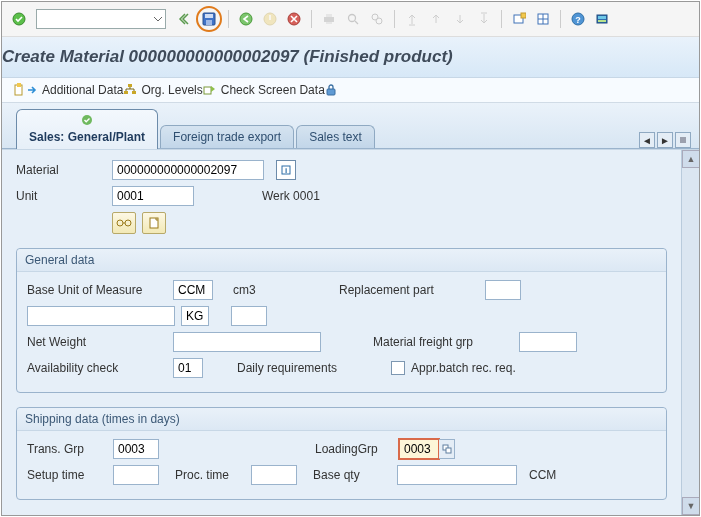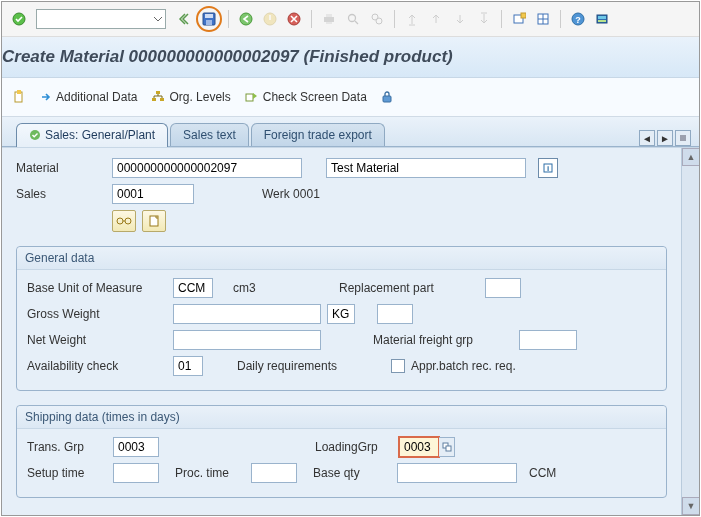--- a/index.html
+++ b/index.html
@@ -68,22 +68,21 @@
   .title-text {
     font-size: 17px;
     font-weight: bold;
     font-style: italic;
     color: #3f4b5a;
   }
   
   .subtoolbar {
     display: flex;
     align-items: center;
-    gap: 14px;
-    padding: 12px 10px;
+    padding: 5px 10px;
     border-bottom: 1px solid #d0dbe6;
     background: #f7fbff;
   }
   .sub-link {
     display: inline-flex;
     align-items: center;
     gap: 4px;
     color: #2b5da9;
     cursor: pointer;
   }
@@ -110,21 +109,22 @@
     display: flex;
     align-items: center;
     gap: 4px;
   }
   .tab.active {
     background: linear-gradient(#f3f8fd,#e6eff8);
     border-color: #6c8baa;
     color: #1e3a5c;
     padding-bottom: 5px;
     margin-bottom: -1px;
-    font-weight: normal;
+    font-weight: bold;
+    flex-direction: column;
   }
   .tab-nav {
     margin-left: auto;
     display: flex;
     gap: 2px;
   }
   .tab-nav .mini {
     width: 16px; height: 16px;
     border: 1px solid #8fa9c2;
     background: #e4edf6;
@@ -406,49 +406,48 @@
   </div>
 
   <div class="tab-row">
     <div class="tab active">
       <svg width="12" height="12">
           <circle cx="6" cy="6" r="5" fill="#6fb95f"></circle>
           <path d="M3.5 6 L5.2 7.8 L8.5 4.5" stroke="#fff" fill="none" stroke-width="1.4"></path>
         </svg>
       <span>Sales: General/Plant</span>
     </div>
+    <div class="tab">Foreign trade export</div>
     <div class="tab">Sales text</div>
-    <div class="tab">Foreign trade export</div>
     <div class="tab-nav">
       <div class="mini">◄</div>
       <div class="mini">►</div>
       <div class="mini">
         <svg width="10" height="10">
             <path d="M2 3 L8 3 M2 5 L8 5 M2 7 L8 7" stroke="#556" stroke-width="1"></path>
           </svg>
       </div>
     </div>
   </div>
 
   <div class="form-body">
     <div class="inner">
 
       <div class="row">
         <div class="label">Material</div>
-        <input class="field" style="width: 190px;" value="000000000000002097">
-        <input class="field" style="width: 200px; margin-left: 18px;" value="Test Material">
+        <input class="field" style="width: 152px;" value="000000000000002097">
         <div class="info-ico" style="margin-left:6px">
           <svg width="12" height="12">
               <rect x="2" y="2" width="8" height="8" fill="none" stroke="#2f6fa7"></rect>
               <text x="6" y="9" font-size="8" fill="#2f6fa7" text-anchor="middle" font-weight="bold">i</text>
             </svg>
         </div>
       </div>
       <div class="row">
-        <div class="label">Sales</div>
+        <div class="label">Unit</div>
         <input class="field" style="width: 82px;" value="0001">
         <div class="readonly-text" style="margin-left:62px">Werk 0001</div>
       </div>
       <div class="row" style="margin-left:96px">
         <div class="btn-sq">
           <svg width="16" height="10">
               <circle cx="4" cy="5" r="3" fill="none" stroke="#9a7a1a"></circle>
               <circle cx="12" cy="5" r="3" fill="none" stroke="#9a7a1a"></circle>
               <path d="M7 5 L9 5" stroke="#9a7a1a"></path>
             </svg>
@@ -467,21 +466,20 @@
           <div class="grid-row">
             <div class="l1">Base Unit of Measure</div>
             <input class="field" style="width: 40px;" value="CCM">
             <div style="width:60px;margin-left:14px">cm3</div>
             <div class="col-right">
               <div style="width:140px">Replacement part</div>
               <input class="field" style="width: 36px;">
             </div>
           </div>
           <div class="grid-row">
-            <div class="l1">Gross Weight</div>
             <input class="field" style="width: 148px;" value="">
             <input class="field" style="width: 28px;" value="KG">
             <div class="col-right" style="margin-left:16px">
               <input class="field" style="width: 36px;">
             </div>
           </div>
           <div class="grid-row">
             <div class="l1">Net Weight</div>
             <input class="field" style="width: 148px;" value="">
             <div class="col-right" style="margin-left:46px">

